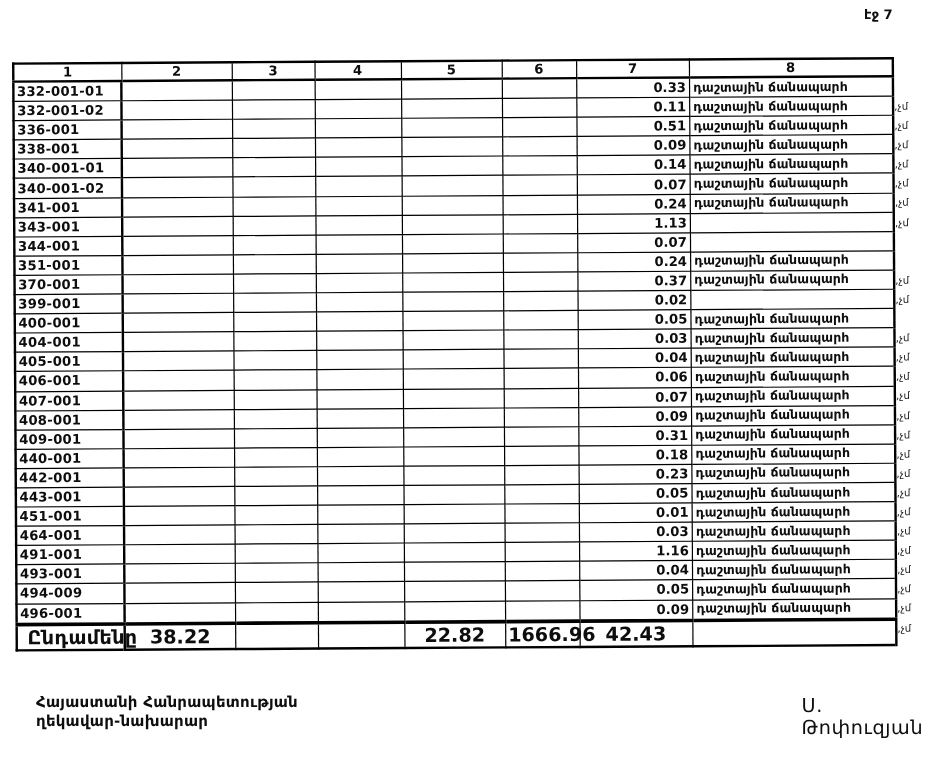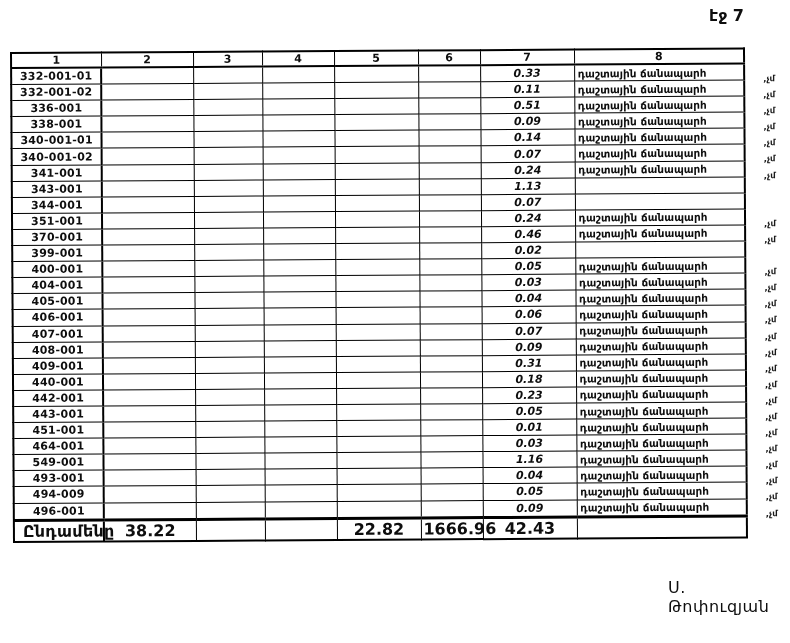--- a/index.html
+++ b/index.html
@@ -3,50 +3,50 @@
 <meta charset="utf-8">
 <style>
   html,body{margin:0;padding:0;background:#fff;}
   body{
     width:790px;height:643px;position:relative;overflow:hidden;
     font-family:"DejaVu Sans",sans-serif;color:#0e0e0e;
     -webkit-font-smoothing:none;
   }
   .page-number{
     position:absolute;top:6px;right:46px;
-    font-size:16px;font-weight:bold;
+    font-size:11px;font-weight:bold;
   }
   .table-wrap{
     position:absolute;left:13px;top:52px;width:733px;
     transform:rotate(-0.35deg);transform-origin:left bottom;
   }
   table{
     border-collapse:collapse;table-layout:fixed;width:733px;
     border:2px solid #000;
   }
   col.w1{width:90px}col.w2{width:92px}col.w3{width:69px}col.w4{width:72px}
   col.w5{width:84px}col.w6{width:62px}col.w7{width:94px}col.w8{width:170px}
   th,td{
     border:1px solid #000;
     padding:0 2px;overflow:visible;white-space:nowrap;
   }
   thead th{
     height:13px;font-size:11px;font-weight:bold;text-align:center;
     border-bottom:2px solid #000;
   }
   tbody td{height:15.1px;font-size:11px;font-weight:bold;}
-  td.c1{text-align:center;border-right:2px solid #000;letter-spacing:.2px;}
-  td.c7{text-align:center;font-style:italic;}
+  td.c1{border-right:2px solid #000;letter-spacing:.2px;}
+  td.c7{text-align:right;}
   td.c8{
     font-size:10.5px;text-align:left;position:relative;padding-left:3px;
     border-right:2px solid #000;
   }
   td .margin-note{
-    position:absolute;left:100%;top:9px;margin-left:20px;
-    font-size:8.5px;font-weight:bold;color:#1a1a1a;
+    position:absolute;left:100%;top:20px;margin-left:2px;
+    font-size:8.5px;font-weight:normal;color:#1a1a1a;
   }
   tr.total-row td{
     border-top:3px solid #000;height:16px;font-weight:bold;
   }
   tr.total-row td.t-label{text-align:right;padding-left:8px;letter-spacing:.3px;border-right:2px solid #000;}
   tr.total-row td.t-num{text-align:center;}
   .footer-left{
     position:absolute;left:30px;top:577px;
     font-size:12.5px;font-weight:bold;line-height:15.5px;letter-spacing:.2px;
   }
@@ -185,21 +185,21 @@
           <td class="c7">0.24</td>
           <td class="c8"><span>դաշտային ճանապարհ</span><span class="margin-note">,չմ</span></td>
         </tr>
         <tr>
           <td class="c1">370-001</td>
           <td class="c2"></td>
           <td class="c3"></td>
           <td class="c4"></td>
           <td class="c5"></td>
           <td class="c6"></td>
-          <td class="c7">0.46</td>
+          <td class="c7">0.37</td>
           <td class="c8"><span>դաշտային ճանապարհ</span><span class="margin-note">,չմ</span></td>
         </tr>
         <tr>
           <td class="c1">399-001</td>
           <td class="c2"></td>
           <td class="c3"></td>
           <td class="c4"></td>
           <td class="c5"></td>
           <td class="c6"></td>
           <td class="c7">0.02</td>
@@ -319,21 +319,21 @@
           <td class="c1">464-001</td>
           <td class="c2"></td>
           <td class="c3"></td>
           <td class="c4"></td>
           <td class="c5"></td>
           <td class="c6"></td>
           <td class="c7">0.03</td>
           <td class="c8"><span>դաշտային ճանապարհ</span><span class="margin-note">,չմ</span></td>
         </tr>
         <tr>
-          <td class="c1">549-001</td>
+          <td class="c1">491-001</td>
           <td class="c2"></td>
           <td class="c3"></td>
           <td class="c4"></td>
           <td class="c5"></td>
           <td class="c6"></td>
           <td class="c7">1.16</td>
           <td class="c8"><span>դաշտային ճանապարհ</span><span class="margin-note">,չմ</span></td>
         </tr>
         <tr>
           <td class="c1">493-001</td>
@@ -375,15 +375,17 @@
         <td class="t-num">22.82</td>
         <td class="t-num">1666.96</td>
         <td class="t-num">42.43</td>
         <td class="c8"></td>
       </tr>
     </tfoot>
   </table>
 </div>
 
 <div class="footer-left">
+  <div>Հայաստանի Հանրապետության</div>
+  <div>ղեկավար-նախարար</div>
 </div>
 
 <div class="signature">Ս. Թոփուզյան</div>
 
 </body></html>

